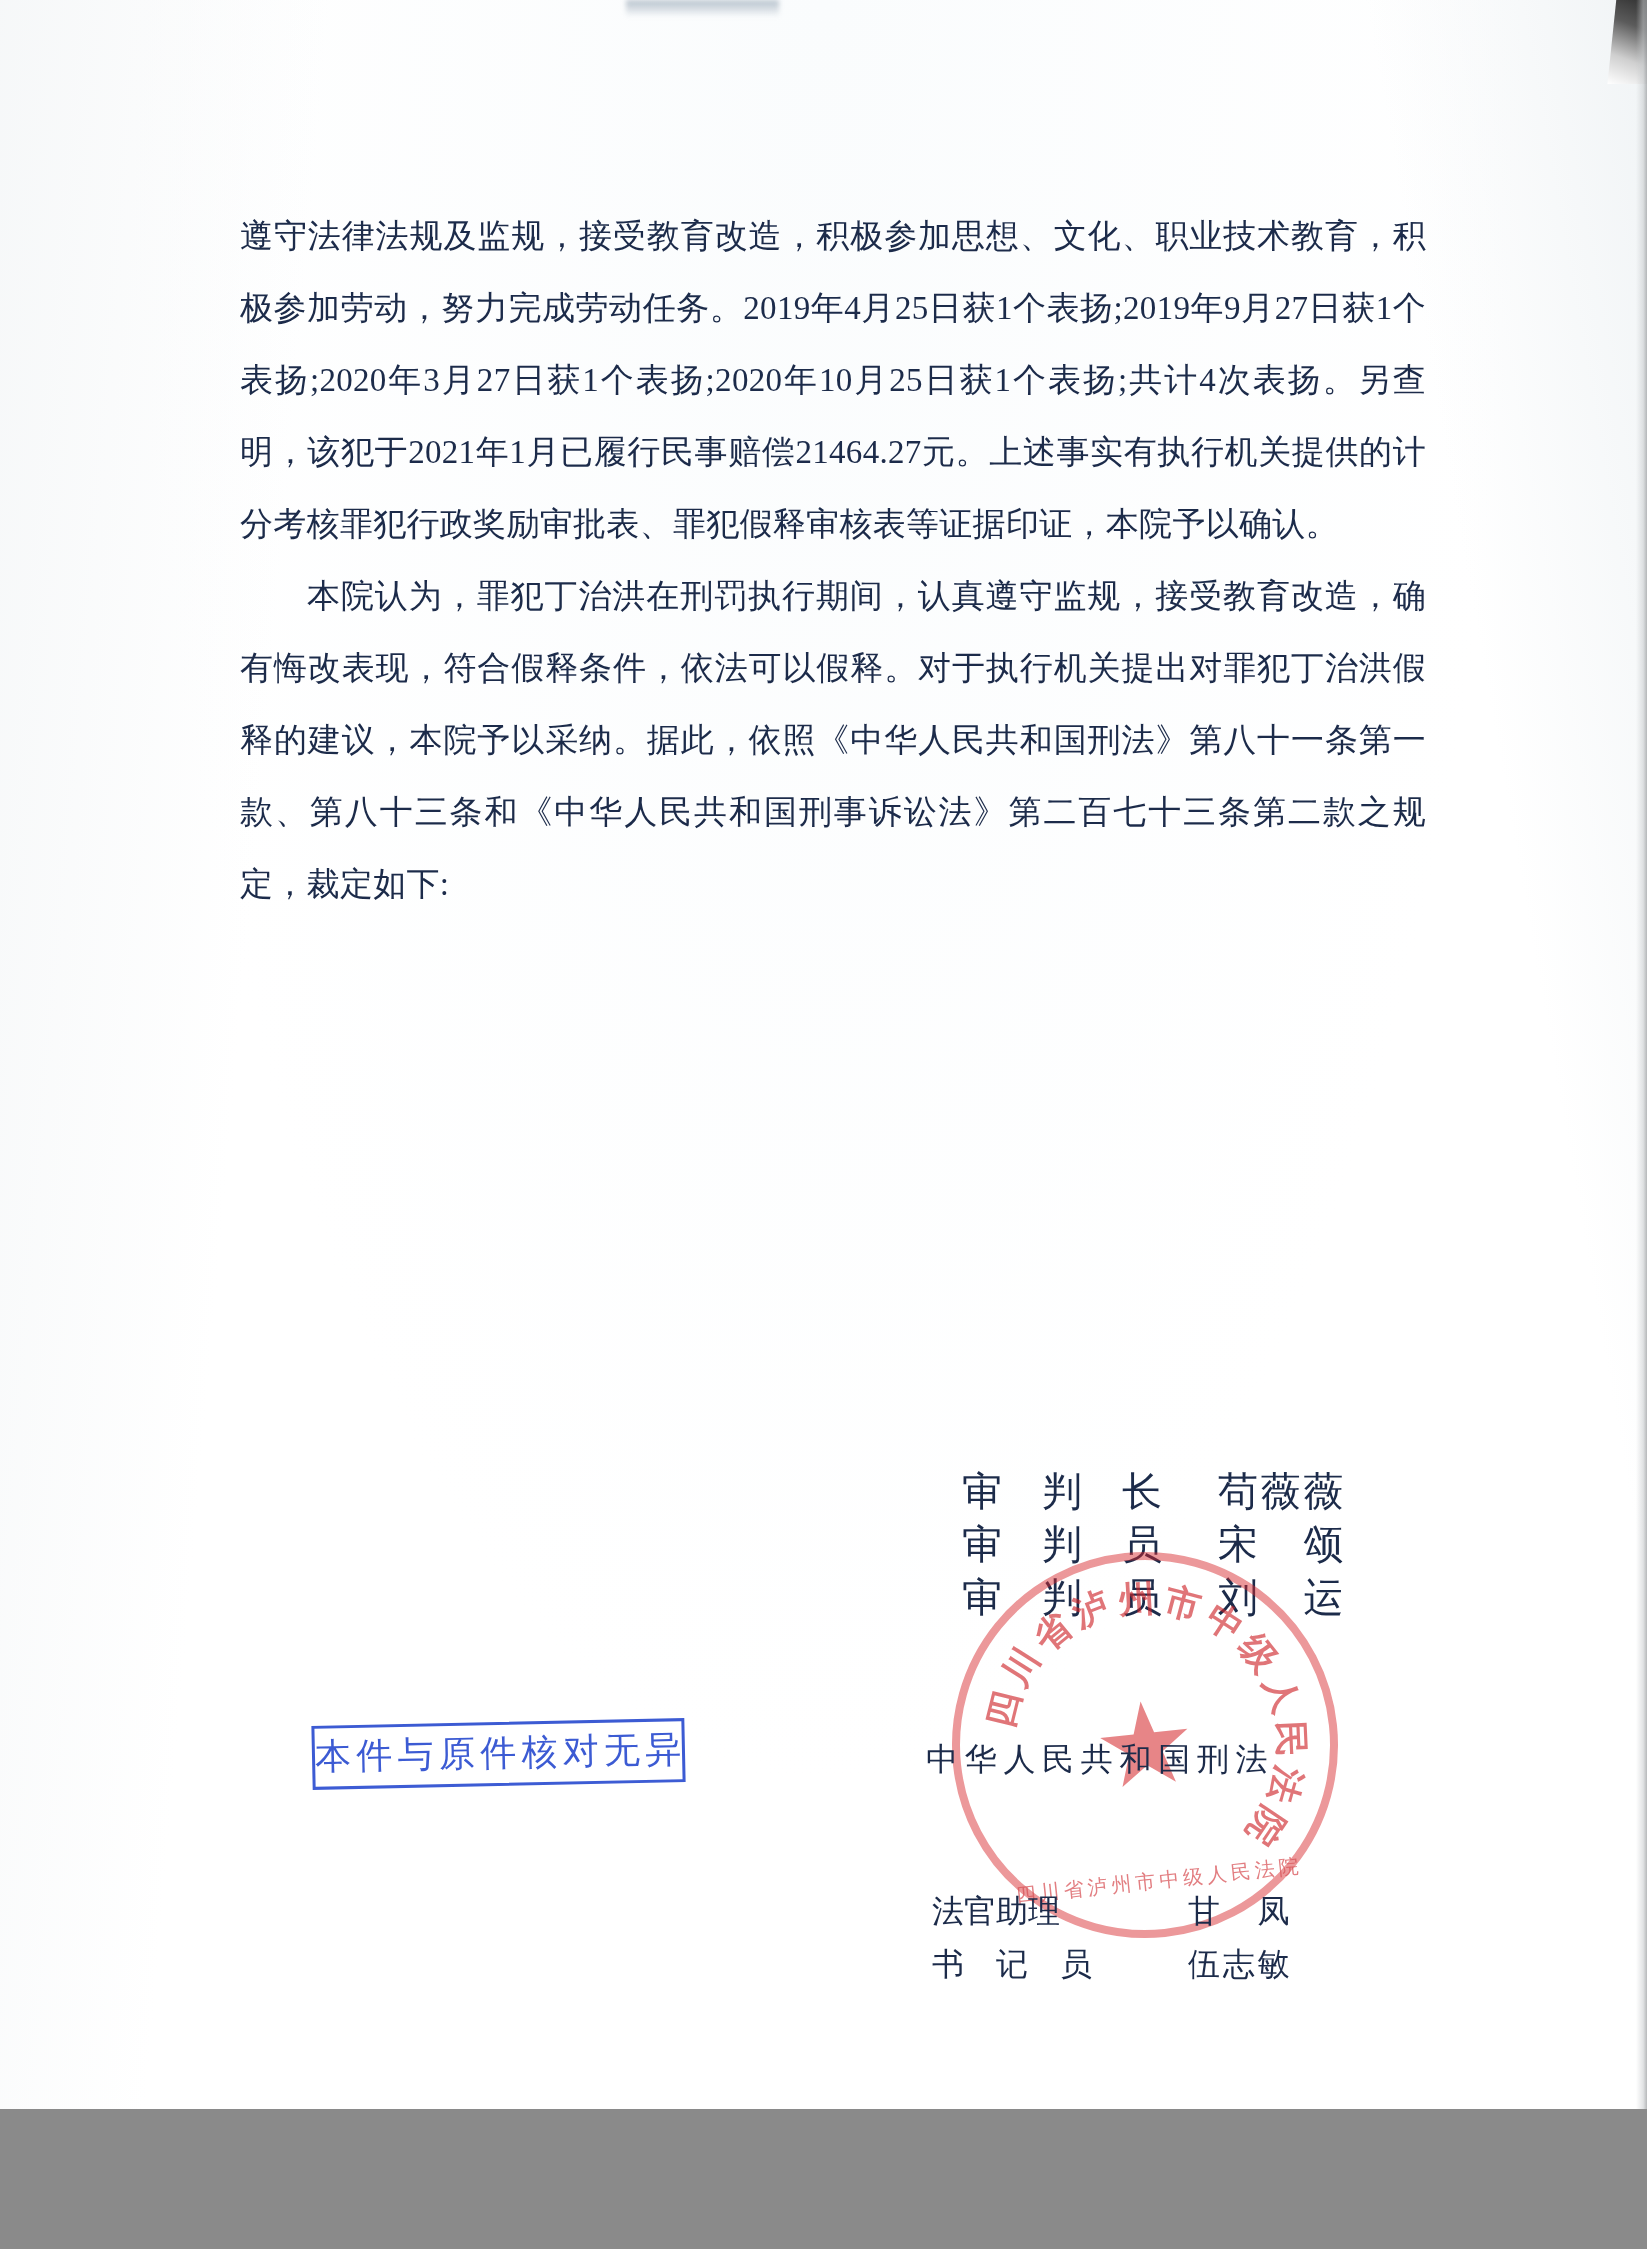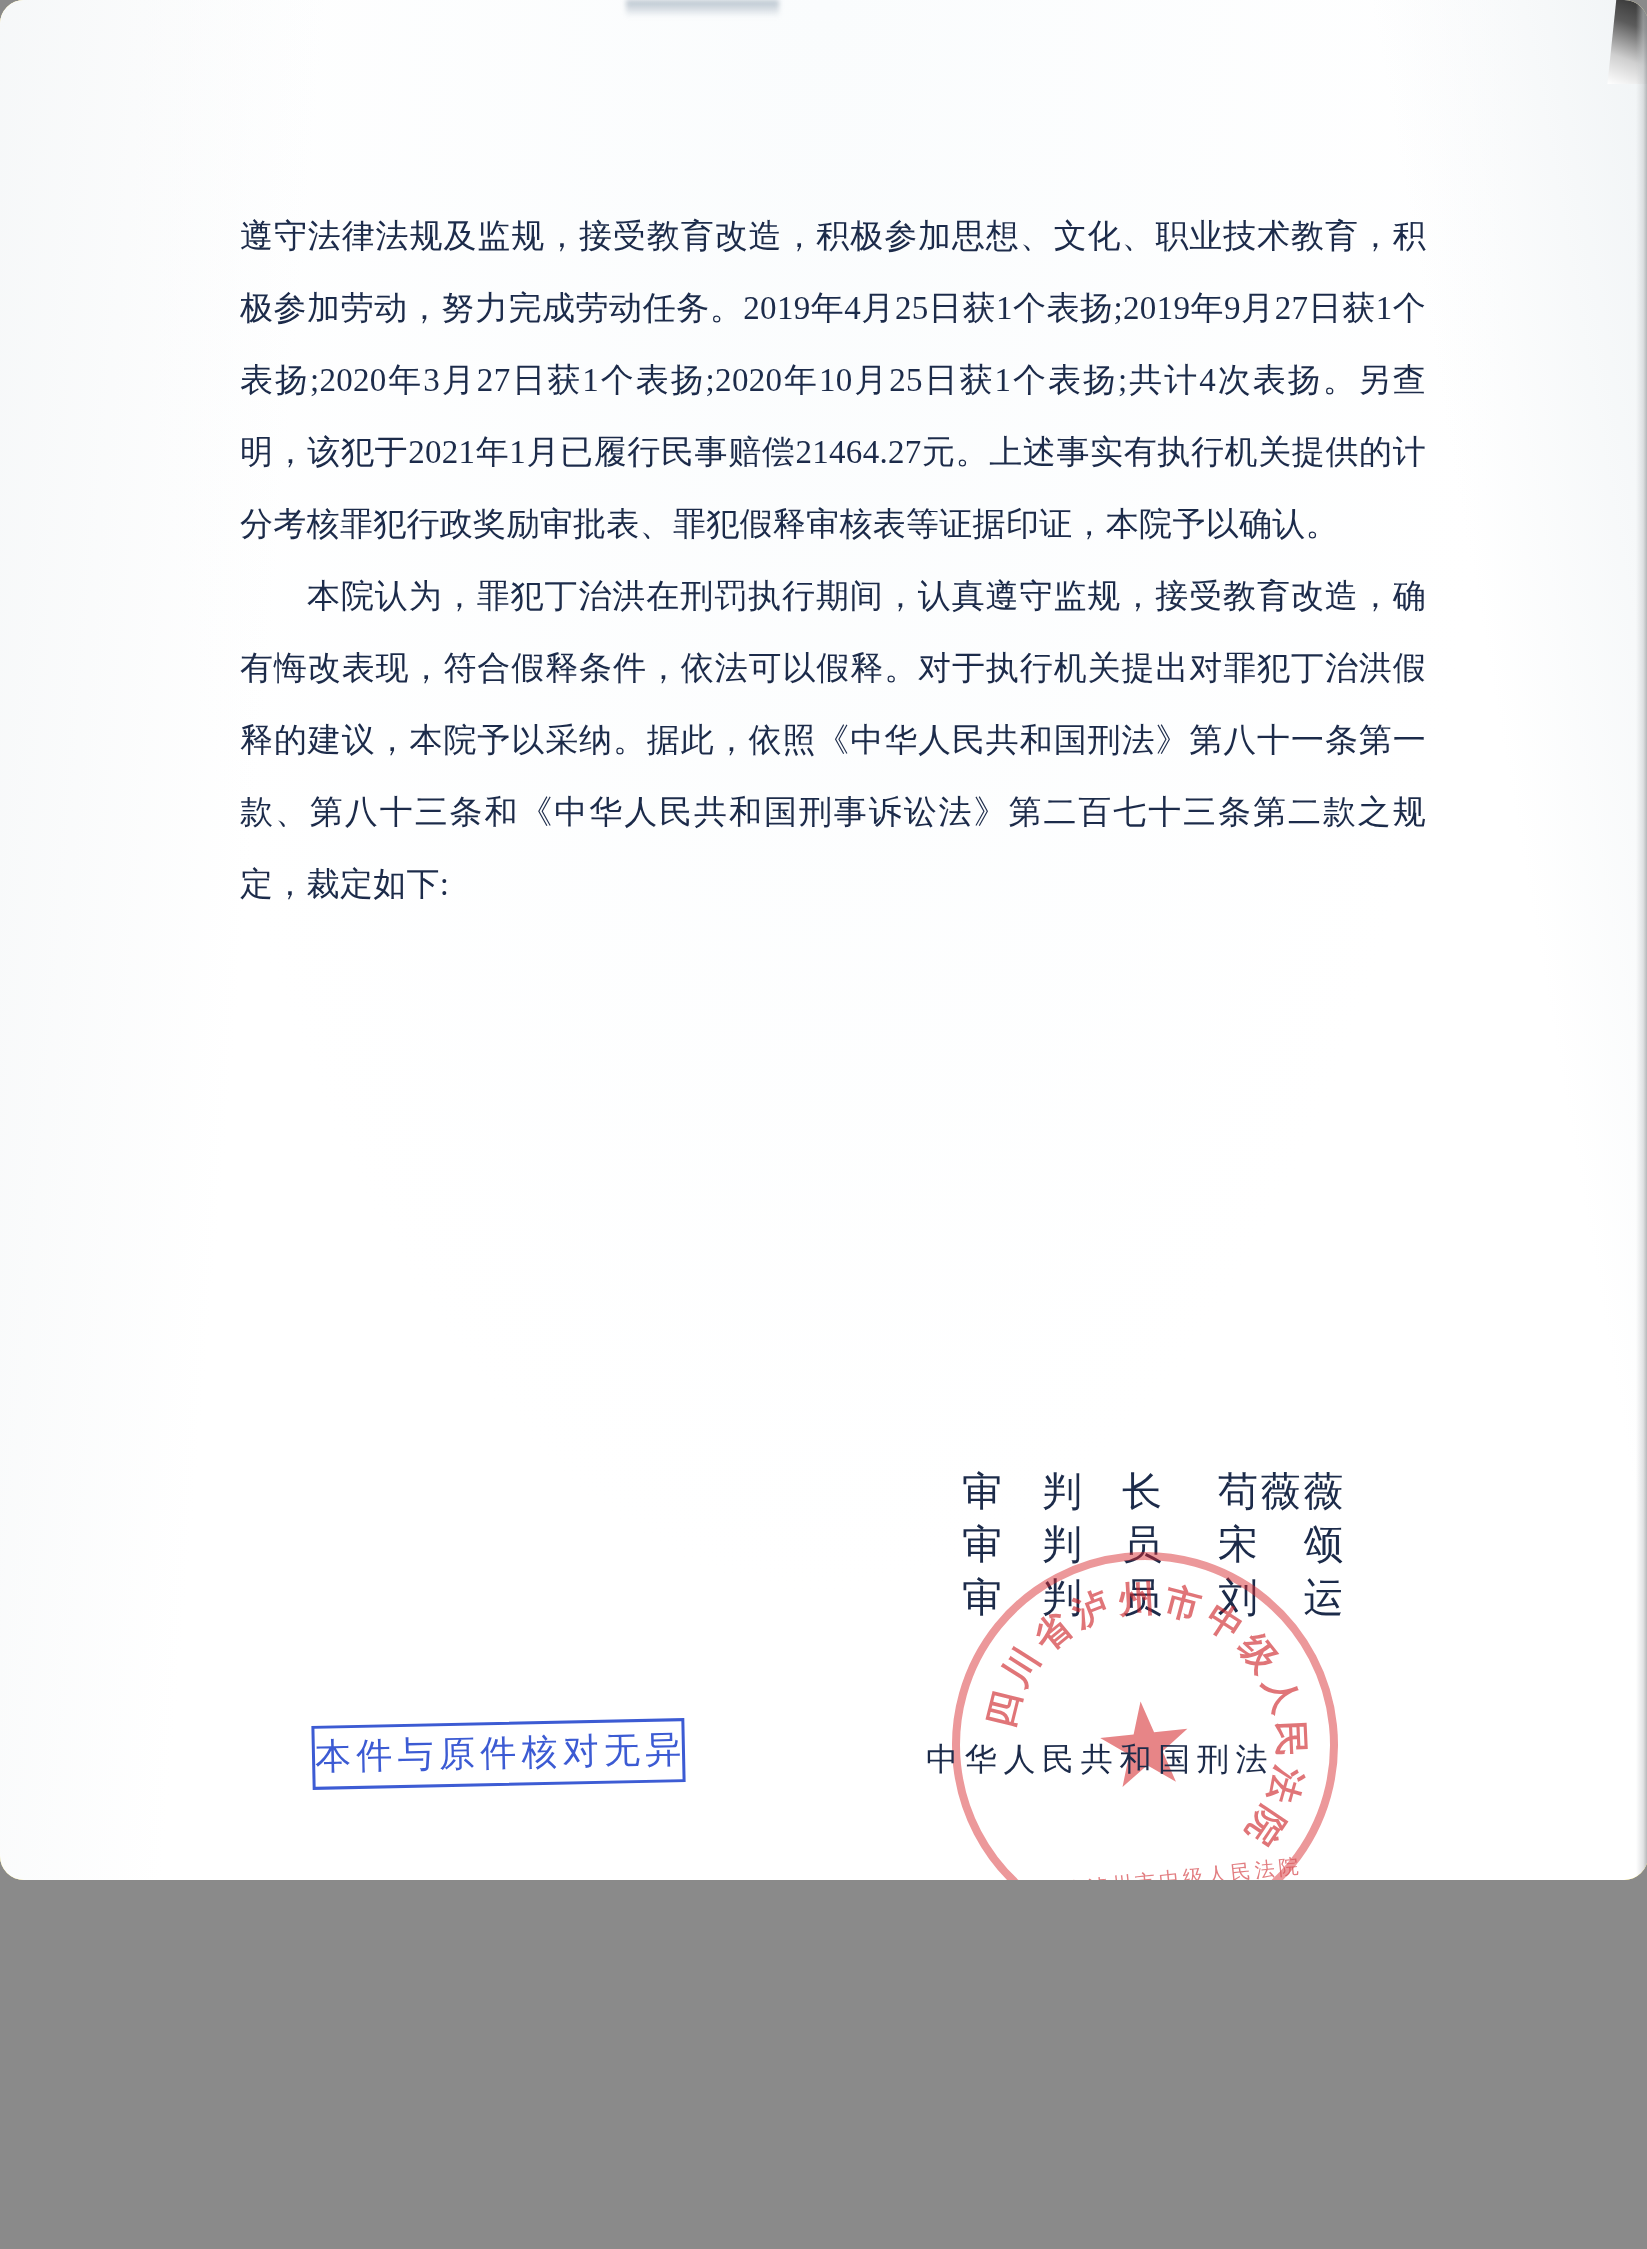--- a/index.html
+++ b/index.html
@@ -6,24 +6,23 @@
     margin: 0;
     padding: 0;
     background: #8a8a8a;
   }
   body {
     font-family: "Liberation Serif", "DejaVu Serif", serif;
   }
   .page {
     position: relative;
     width: 1648px;
-    height: 1880px;
+    height: 2109px;
     background: #fde047;
     overflow: hidden;
-    border-radius: 24px;
   }
   
   .paper-tint {
     position: absolute;
     inset: 0;
     background:
       linear-gradient(95deg, rgba(245,247,248,0.9) 0%, rgba(255,255,255,0) 18%),
       linear-gradient(260deg, rgba(238,242,244,0.85) 0%, rgba(255,255,255,0) 14%),
       radial-gradient(ellipse at 50% 0%, rgba(250,252,253,1) 0%, rgba(255,255,255,1) 60%);
     pointer-events: none;

